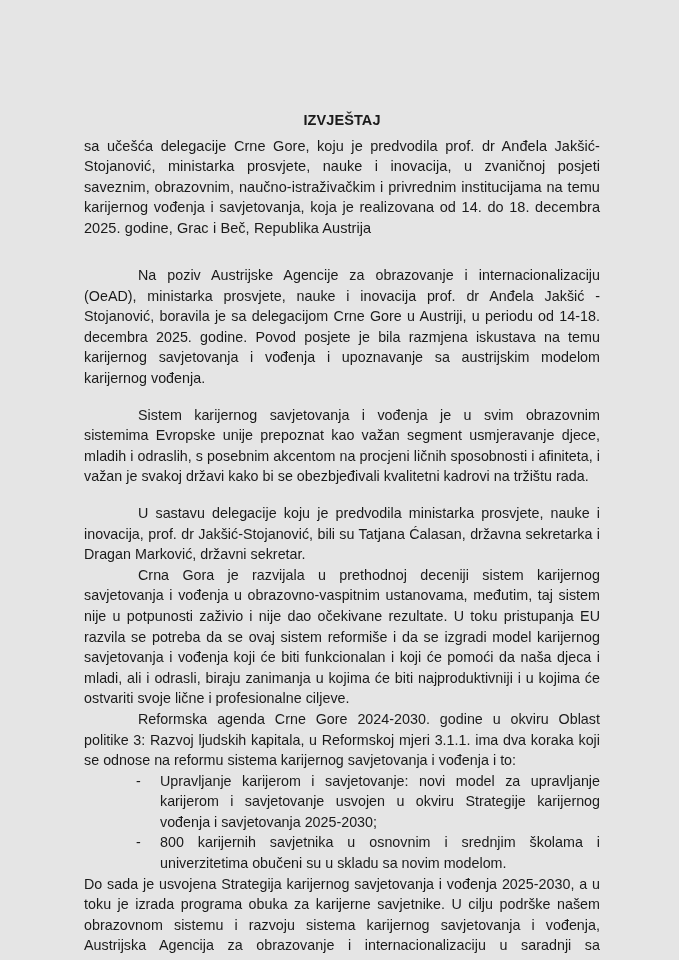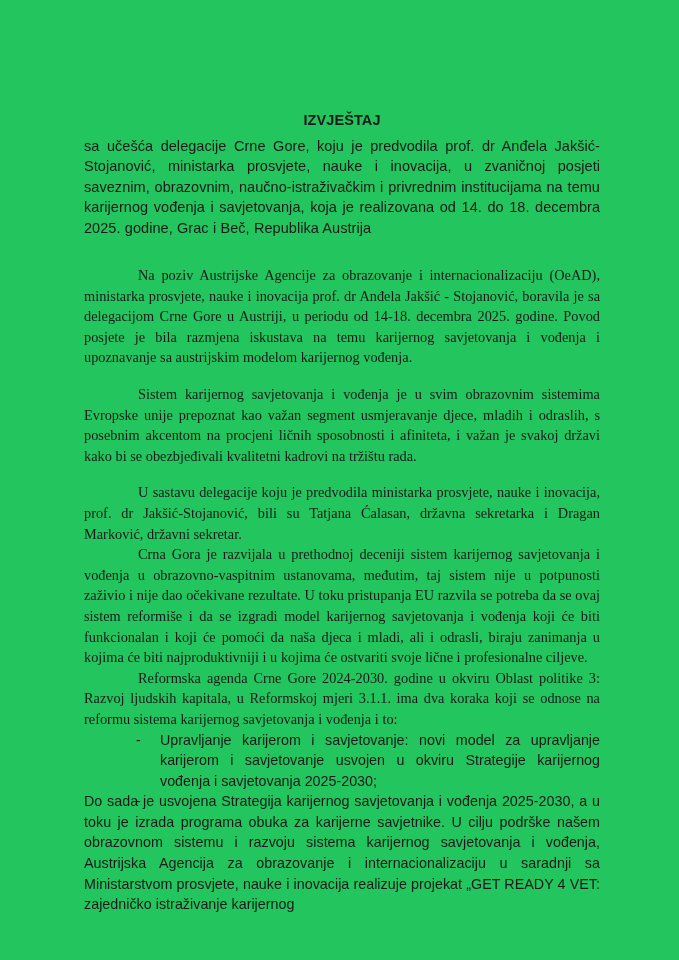--- a/index.html
+++ b/index.html
@@ -9,21 +9,21 @@
     background: #ffffff;
   }
   body {
     font-family: "Liberation Sans", sans-serif;
     color: #1a1a1a;
   }
   .page {
     position: relative;
     width: 679px;
     height: 960px;
-    background: #22c55e;
+    background: #e5e5e5;
     overflow: hidden;
     box-sizing: border-box;
     padding-left: 8px;
   }
   .content {
     position: absolute;
     left: 84px;
     top: 0;
     width: 516px;
   }
@@ -53,21 +53,20 @@
     font-size: 14.3px;
     line-height: 20.6px;
     margin: 0;
     letter-spacing: 0.02px;
   }
   .para-first {
     padding-top: 27px;
   }
   .para-indent {
     text-indent: 54px;
-    font-family: Liberation Serif, serif;
   }
   .para-gap {
     padding-top: 16px;
   }
   .para-tight {
     padding-top: 0;
   }
   .list {
     list-style: none;
     margin: 0;
@@ -109,19 +108,20 @@
 
     <p class="para para-tight para-indent">Reformska agenda Crne Gore 2024-2030. godine u okviru Oblast politike 3: Razvoj ljudskih kapitala, u Reformskoj mjeri 3.1.1. ima dva koraka koji se odnose na reformu sistema karijernog savjetovanja i vođenja i to:</p>
 
     <ul class="list">
       <li class="list-item">
         <span class="list-dash">-</span>
         <span>Upravljanje karijerom i savjetovanje: novi model za upravljanje karijerom i savjetovanje usvojen u okviru Strategije karijernog vođenja i savjetovanja 2025-2030;</span>
       </li>
       <li class="list-item">
         <span class="list-dash">-</span>
+        <span>800 karijernih savjetnika u osnovnim i srednjim školama i univerzitetima obučeni su u skladu sa novim modelom.</span>
       </li>
     </ul>
 
     <p class="para para-tight">Do sada je usvojena Strategija karijernog savjetovanja i vođenja 2025-2030, a u toku je izrada programa obuka za karijerne savjetnike. U cilju podrške našem obrazovnom sistemu i razvoju sistema karijernog savjetovanja i vođenja, Austrijska Agencija za obrazovanje i internacionalizaciju u saradnji sa Ministarstvom prosvjete, nauke i inovacija realizuje projekat „GET READY 4 VET: zajedničko istraživanje karijernog</p>
 
   </div>
 </div>
 
 </body></html>

